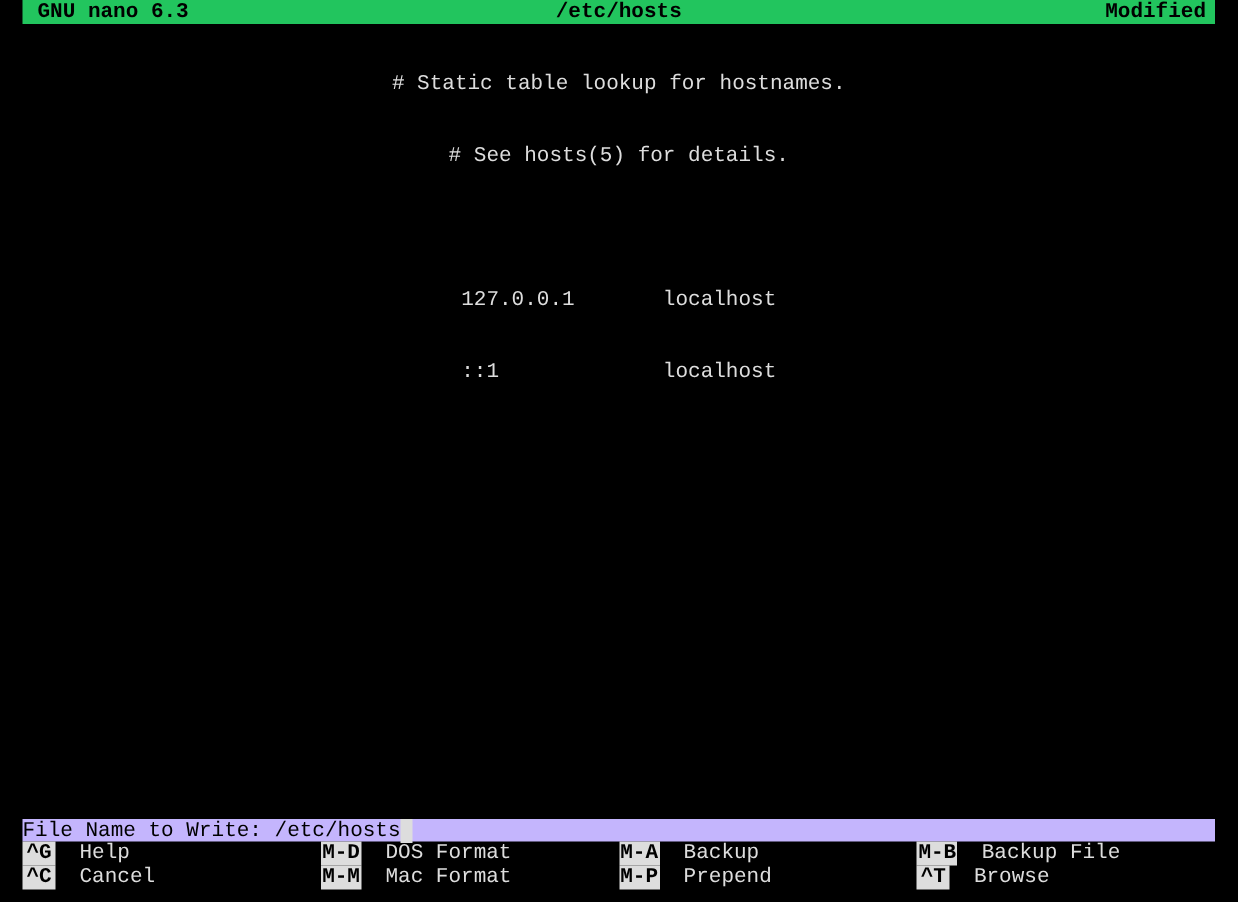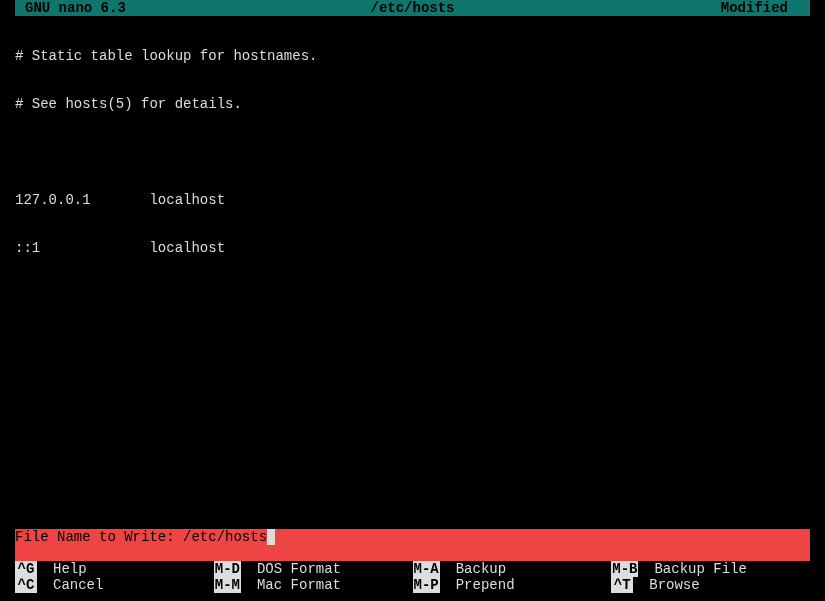--- a/index.html
+++ b/index.html
@@ -19,52 +19,53 @@
       position: relative;
     }
     .container {
       width: 100%;
       height: 100%;
       display: flex;
       flex-direction: column;
       padding: 0 15px 8px 15px;
     }
     .titlebar {
-      background: #0f766e;
+      background: #22c55e;
       color: #000;
       display: flex;
       height: 16px;
       font-weight: bold;
       position: relative;
     }
     .title-left {
       padding-left: 10px;
     }
     .title-center {
       position: absolute;
       left: 50%;
       transform: translateX(-50%);
     }
     .title-right {
       position: absolute;
-      right: 22px;
+      right: 6px;
     }
     .editor {
       flex: 1;
       white-space: pre;
       color: #ddd;
+      text-align: center;
     }
     .line {
       height: 16px;
       white-space: pre;
     }
     .prompt-bar {
-      background: #ef4444;
+      background: #c4b5fd;
       color: #000;
-      height: 32px;
+      height: 15px;
       white-space: pre;
     }
     .prompt-label {
       font-weight: normal;
     }
     .prompt-input {
       font-weight: normal;
     }
     .cursor {
       background: #ddd;

